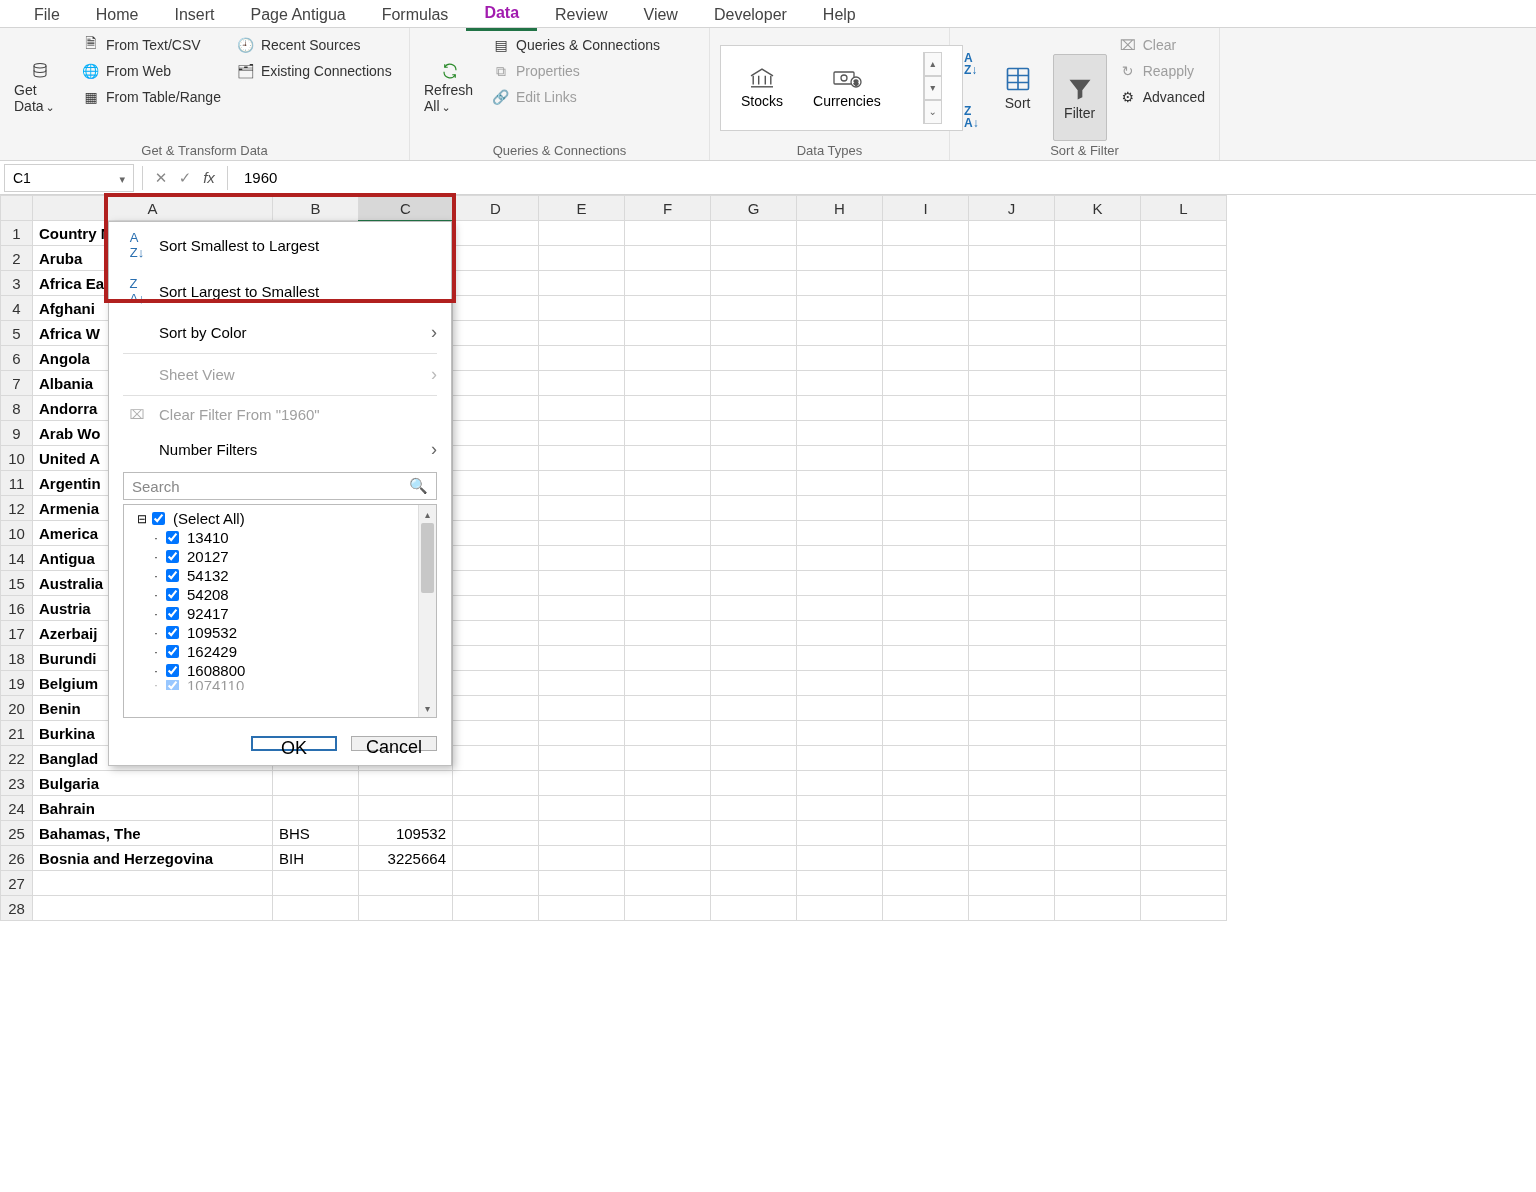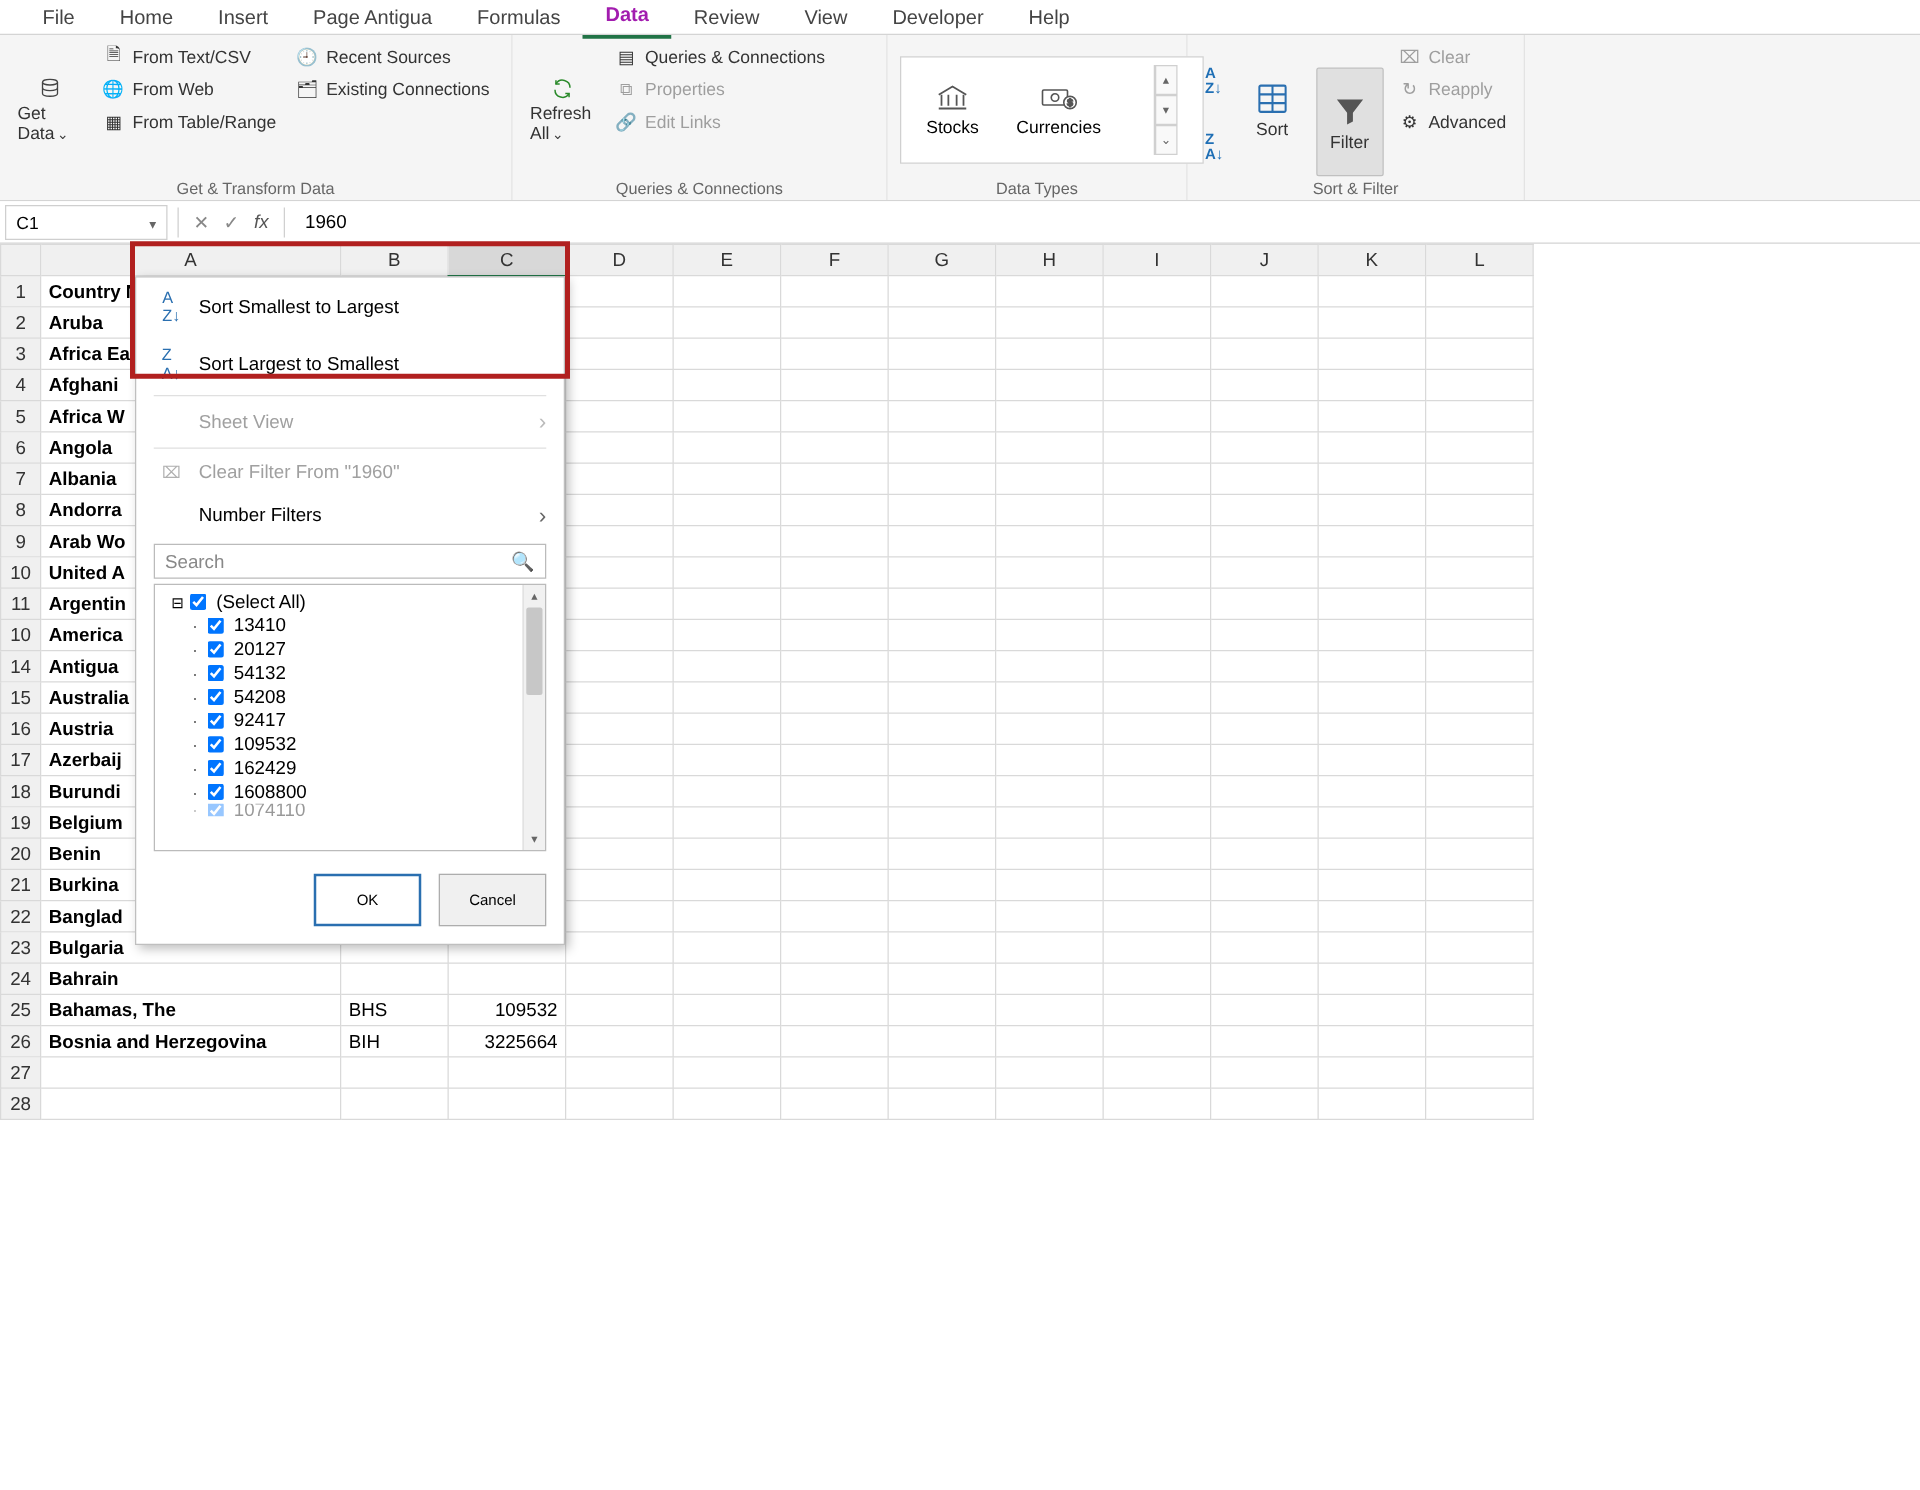--- a/index.html
+++ b/index.html
@@ -67,21 +67,21 @@
   .fm-search{ margin:4px 14px; border:1px solid #bbb; height:28px; display:flex; align-items:center; padding:0 8px; color:#888; justify-content:space-between;}
   .fm-list{ margin:4px 14px 8px 14px; border:1px solid #bbb; height:214px; display:flex;}
   .fm-tree{ flex:1; overflow:hidden; padding:4px 4px; font-size:15px;}
   .fm-tree .row{ display:flex; align-items:center; gap:4px; padding:1px 0 1px 8px;}
   .fm-tree .row input{ margin-right:4px;}
   .fm-tree .exp{ width:12px; display:inline-block; text-align:center; font-size:12px;}
   .fm-scroll{ width:18px; background:#f1f1f1; border-left:1px solid #ddd; position:relative;}
   .fm-scroll .up, .fm-scroll .dn{ height:18px; display:flex; align-items:center; justify-content:center; font-size:10px; color:#666;}
   .fm-scroll .thumb{ position:absolute; top:18px; left:2px; right:2px; height:70px; background:#c7c7c7; border-radius:2px;}
   .fm-buttons{ display:flex; justify-content:flex-end; gap:14px; padding:10px 14px 14px 14px;}
-  .fm-buttons button{ width:86px; height:42px; font-size:12px; background:#f0f0f0; border:1px solid #adadad; cursor:pointer;}
+  .fm-buttons button{ width:86px; height:15px; font-size:18px; background:#f0f0f0; border:1px solid #adadad; cursor:pointer;}
   .fm-buttons button.primary{ border:2px solid #2a6fb0; background:#fff;}
 
   svg{ display:block;}
 </style>
 </head>
 <body>
 
 <div class="menu-bar">
   <div class="menu-tab">File</div>
   <div class="menu-tab">Home</div>
@@ -471,20 +471,35 @@
           <td></td>
           <td></td>
           <td></td>
           <td></td>
           <td></td>
           <td></td>
           <td></td>
           <td></td>
         </tr>
         <tr>
+          <th class="rowhdr">12</th>
+          <td class="bold">Armenia</td>
+          <td></td>
+          <td class="num"></td>
+          <td></td>
+          <td></td>
+          <td></td>
+          <td></td>
+          <td></td>
+          <td></td>
+          <td></td>
+          <td></td>
+          <td></td>
+        </tr>
+        <tr>
           <th class="rowhdr">10</th>
           <td class="bold">America</td>
           <td></td>
           <td class="num"></td>
           <td></td>
           <td></td>
           <td></td>
           <td></td>
           <td></td>
           <td></td>
@@ -721,20 +736,26 @@
 </table>
 
 <div class="filter-menu">
   <div class="fm-item">
     <span class="fm-icon">A<br>Z↓</span>
     <span>Sort Smallest to Largest</span>
   </div>
   <div class="fm-item">
     <span class="fm-icon">Z<br>A↓</span>
     <span>Sort Largest to Smallest</span>
+  </div>
+  <div class="fm-item">
+    <span class="fm-icon"></span>
+    <span>Sort by Color</span>
+    <span class="spacer"></span>
+        <span class="arrow"></span>
   </div>
   <div class="fm-sep"></div>
   <div class="fm-item disabled">
     <span class="fm-icon"></span>
     <span>Sheet View</span>
     <span class="spacer"></span>
         <span class="arrow"></span>
   </div>
   <div class="fm-sep"></div>
   <div class="fm-item disabled">

